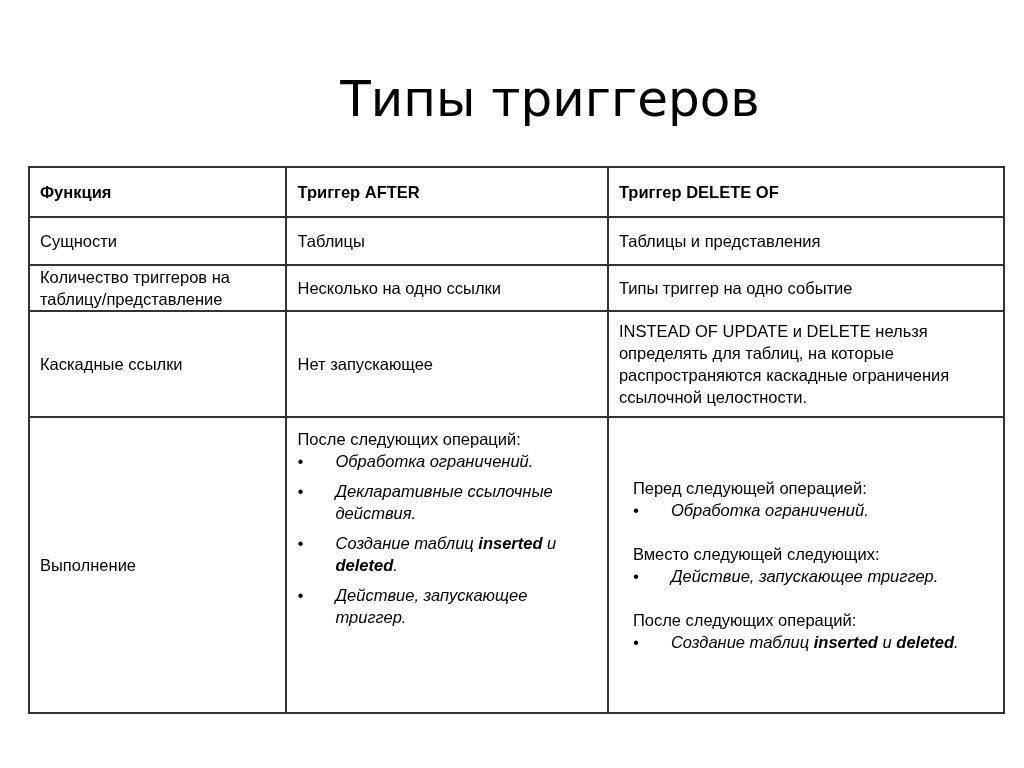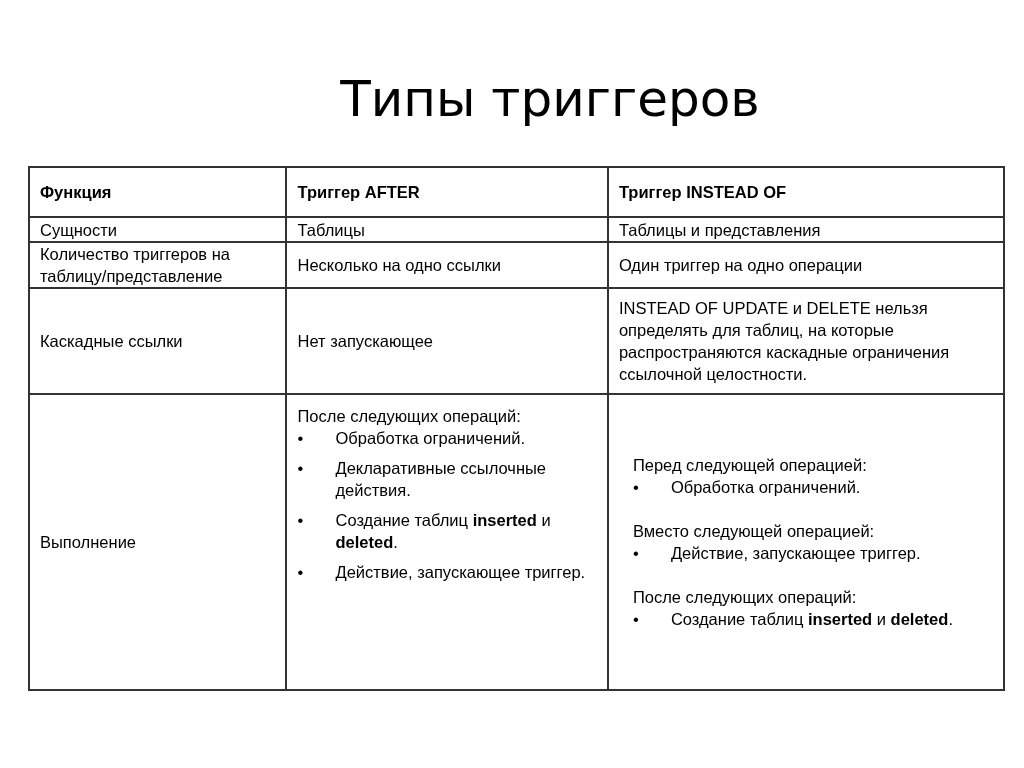--- a/index.html
+++ b/index.html
@@ -1,56 +1,56 @@
 <!DOCTYPE html>
 <html><head>
   <meta charset="utf-8">
   <style>
     html, body { margin: 0; padding: 0; background: #ffffff; }
     body { width: 1024px; height: 768px; position: relative; overflow: hidden; font-family: "Liberation Sans", sans-serif; color: #000; }
     .title { position: absolute; left: 0; width: 1100px; top: 64px; text-align: center; font-family: "DejaVu Sans", sans-serif; font-size: 50px; font-weight: normal; letter-spacing: 0px; line-height: 70px; }
     table { position: absolute; left: 28px; top: 166px; width: 977px; border-collapse: collapse; font-size: 16.5px; line-height: 22px; }
     td { border: 2px solid #333; vertical-align: middle; padding: 0 10px; }
     col.c1 { width: 258px; } col.c2 { width: 322px; } col.c3 { width: 397px; }
-    tr.r0 { height: 50px; } tr.r1 { height: 25px; } tr.r2 { height: 46px; } tr.r3 { height: 106px; } tr.r4 { height: 296px; }
+    tr.r0 { height: 50px; } tr.r1 { height: 48px; } tr.r2 { height: 46px; } tr.r3 { height: 106px; } tr.r4 { height: 296px; }
     .hdr { font-weight: bold; }
     .blk { margin: 14px; }
     .blk + .blk { margin-top: 22px; }
     ul { list-style: none; margin: 0; padding: 0; }
-    li { position: relative; padding-left: 38px; }
+    li { position: relative; padding-left: 38px; font-style: italic; }
     li::before { content: "•"; position: absolute; left: 0; }
     li + li { margin-top: 8px; }
     b { font-weight: bold; text-align: center; }
   </style>
 </head>
 <body>
 
 <div class="title">Типы триггеров</div>
 
 <table>
   <colgroup>
       <col class="c1">
       <col class="c2">
       <col class="c3">
     </colgroup>
   <tbody>
       <tr class="r0">
     <td class="hdr">Функция</td>
     <td class="hdr">Триггер AFTER</td>
-    <td class="hdr">Триггер INSTEAD OF</td>
+    <td class="hdr">Триггер DELETE OF</td>
   </tr>
   <tr class="r1">
     <td>Сущности</td>
     <td>Таблицы</td>
     <td>Таблицы и представления</td>
   </tr>
   <tr class="r2">
     <td>Количество триггеров на таблицу/представление</td>
     <td>Несколько на одно ссылки</td>
-    <td>Один триггер на одно операции</td>
+    <td>Типы триггер на одно событие</td>
   </tr>
   <tr class="r3">
     <td>Каскадные ссылки</td>
     <td>Нет запускающее</td>
     <td>INSTEAD OF UPDATE и DELETE нельзя определять для таблиц, на которые распространяются каскадные ограничения ссылочной целостности.</td>
   </tr>
   <tr class="r4">
     <td>Выполнение</td>
     <td style="vertical-align: top; padding-top: 10px;">
       <div>После следующих операций:</div>
@@ -62,21 +62,21 @@
       </ul>
     </td>
     <td>
       <div class="blk">
         <div>Перед следующей операцией:</div>
         <ul>
               <li>Обработка ограничений.</li>
             </ul>
       </div>
       <div class="blk">
-        <div>Вместо следующей операцией:</div>
+        <div>Вместо следующей следующих:</div>
         <ul>
               <li>Действие, запускающее триггер.</li>
             </ul>
       </div>
       <div class="blk">
         <div>После следующих операций:</div>
         <ul>
               <li><span>Создание таблиц </span><b>inserted</b><span> и </span><b>deleted</b><span>.</span></li>
             </ul>
       </div>

